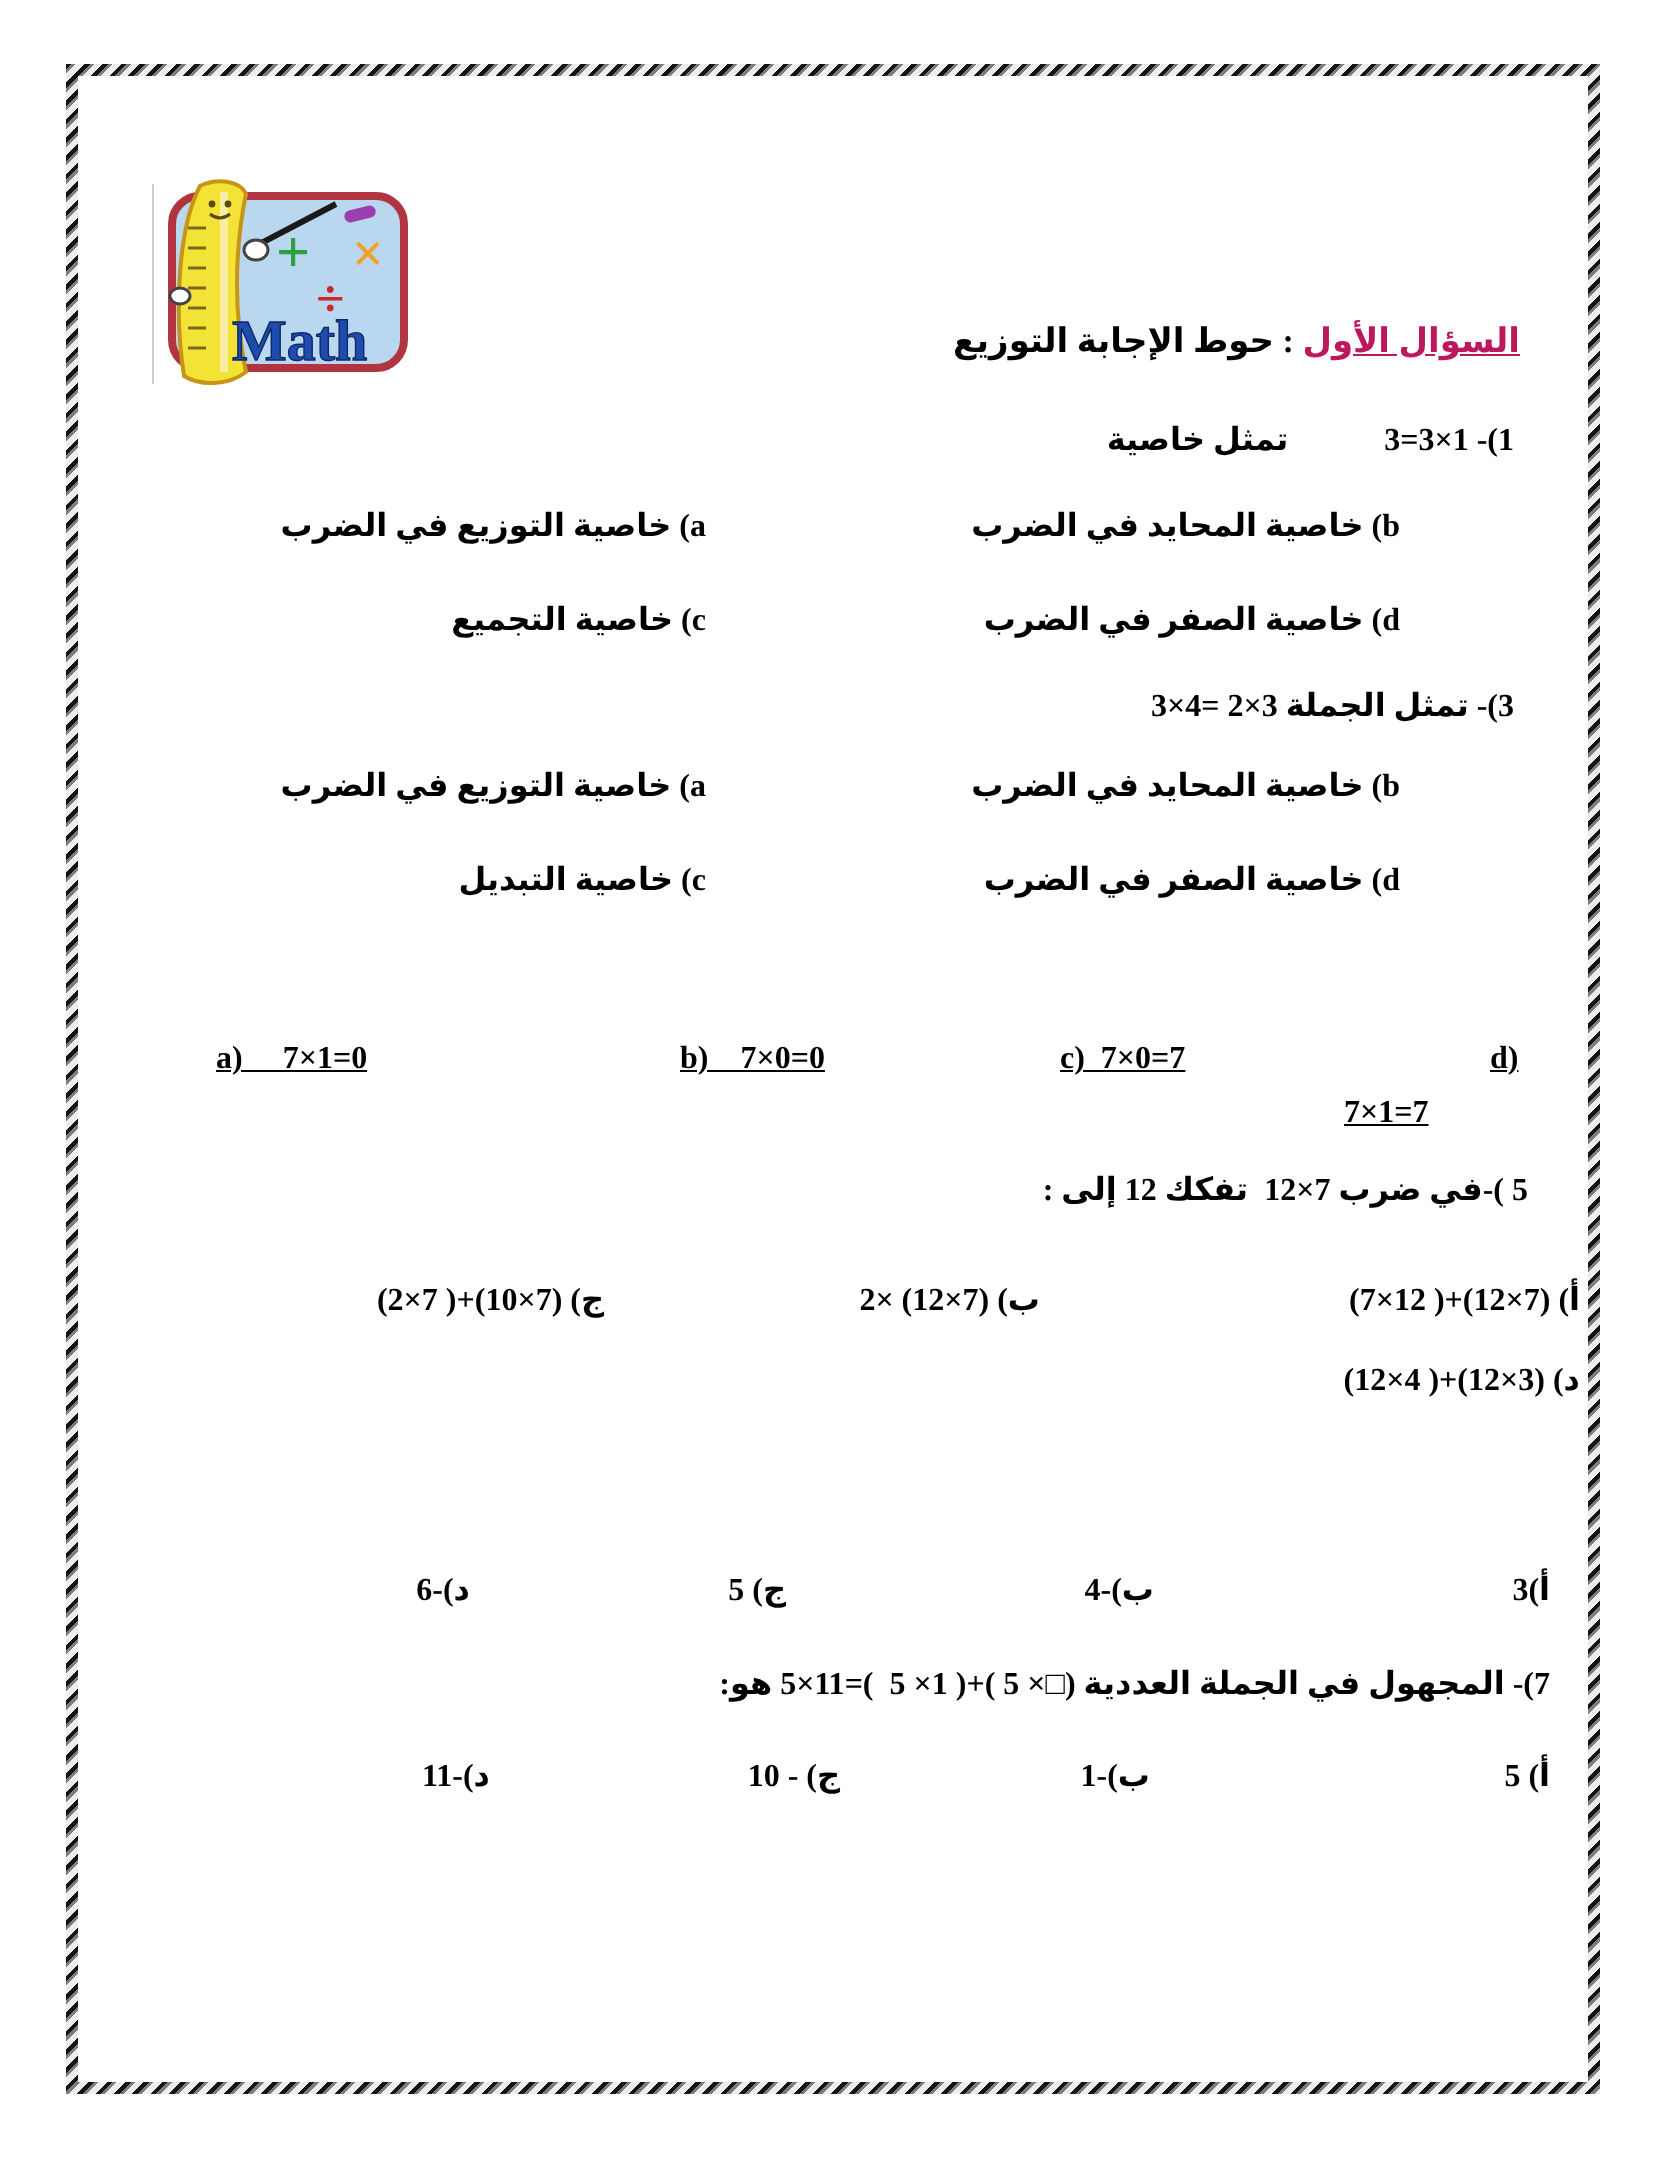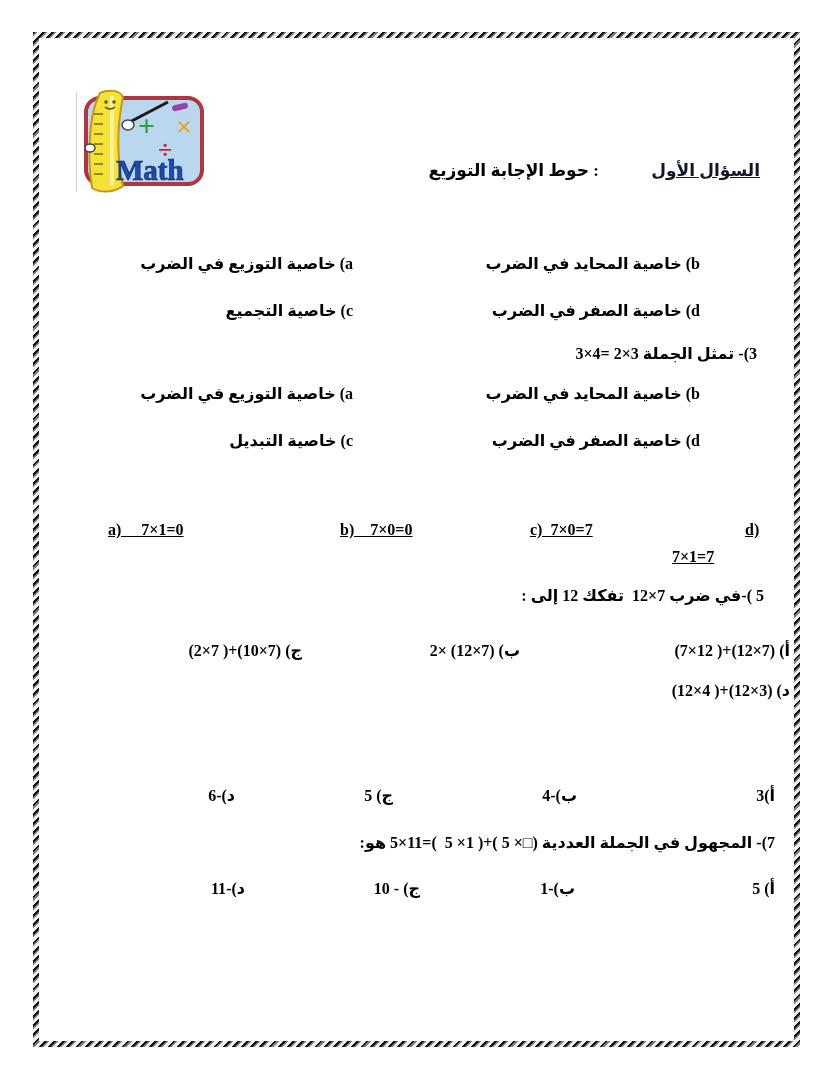--- a/index.html
+++ b/index.html
@@ -5,21 +5,21 @@
   html,body{margin:0;padding:0;background:#ffffff;}
   .page{position:relative;width:834px;height:1080px;background:#fff;overflow:hidden;
         font-family:"Liberation Serif","DejaVu Sans",serif;color:#000;}
   .frame{position:absolute;left:33px;top:32px;width:767px;height:1015px;
          background:repeating-linear-gradient(135deg,#141414 0 2px,#7d7d7d 2px 3.5px,#ededed 3.5px 6.5px);}
   .frame-inner{position:absolute;left:6px;top:6px;right:6px;bottom:6px;background:#fff;}
   .line{position:absolute;margin:0;font-weight:bold;font-size:16px;line-height:1.25;
         color:#000;direction:rtl;white-space:pre;}
   .ltr{direction:ltr;text-decoration:underline;}
   .title{font-size:17px;}
-  .title-red{color:#0f172a;text-decoration:underline;margin-left:48px;}
+  .title-red{color:#be185d;text-decoration:underline;}
   .gap{display:inline-block;width:48px;}
   .logo{position:absolute;left:76px;top:88px;}
 </style>
 </head>
 <body>
 
 <div class="page">
 
   <div class="frame">
     <div class="frame-inner"></div>
@@ -50,20 +50,21 @@
     <ellipse cx="14" cy="60" rx="5" ry="4" fill="#ffffff" stroke="#444" stroke-width="1.5"></ellipse>
     <rect x="96" y="16" width="16" height="6" rx="3" fill="#9b3fae" transform="rotate(-14 104 19)"></rect>
     <text x="62" y="48" font-size="30" font-weight="bold" fill="#2f9e3f">+</text>
     <text x="100" y="48" font-size="28" font-weight="bold" fill="#f0a128">×</text>
     <text x="82" y="70" font-size="26" font-weight="bold" fill="#d0262a">÷</text>
     <text x="40" y="92" font-size="29" font-weight="bold" fill="#1d4cae" stroke="#0e2a66" stroke-width="0.7">Math</text>
   </svg>
 
   <p class="line title" style="top:160px;right:74px"><span class="title-red">السؤال الأول</span><span> : حوط الإجابة التوزيع</span></p>
 
+  <p class="line" style="top:211px;right:77px"><span>1)- 1×3=3</span><span class="gap"></span><span>تمثل خاصية</span></p>
   <p class="line" style="top:254px;right:134px">b) خاصية المحايد في الضرب</p>
   <p class="line" style="top:254px;right:481px">a) خاصية التوزيع في الضرب</p>
   <p class="line" style="top:301px;right:134px">d) خاصية الصفر في الضرب</p>
   <p class="line" style="top:301px;right:481px">c) خاصية التجميع</p>
 
   <p class="line" style="top:344px;right:77px">3)- تمثل الجملة 3×2 =4×3</p>
   <p class="line" style="top:384px;right:134px">b) خاصية المحايد في الضرب</p>
   <p class="line" style="top:384px;right:481px">a) خاصية التوزيع في الضرب</p>
   <p class="line" style="top:431px;right:134px">d) خاصية الصفر في الضرب</p>
   <p class="line" style="top:431px;right:481px">c) خاصية التبديل</p>

